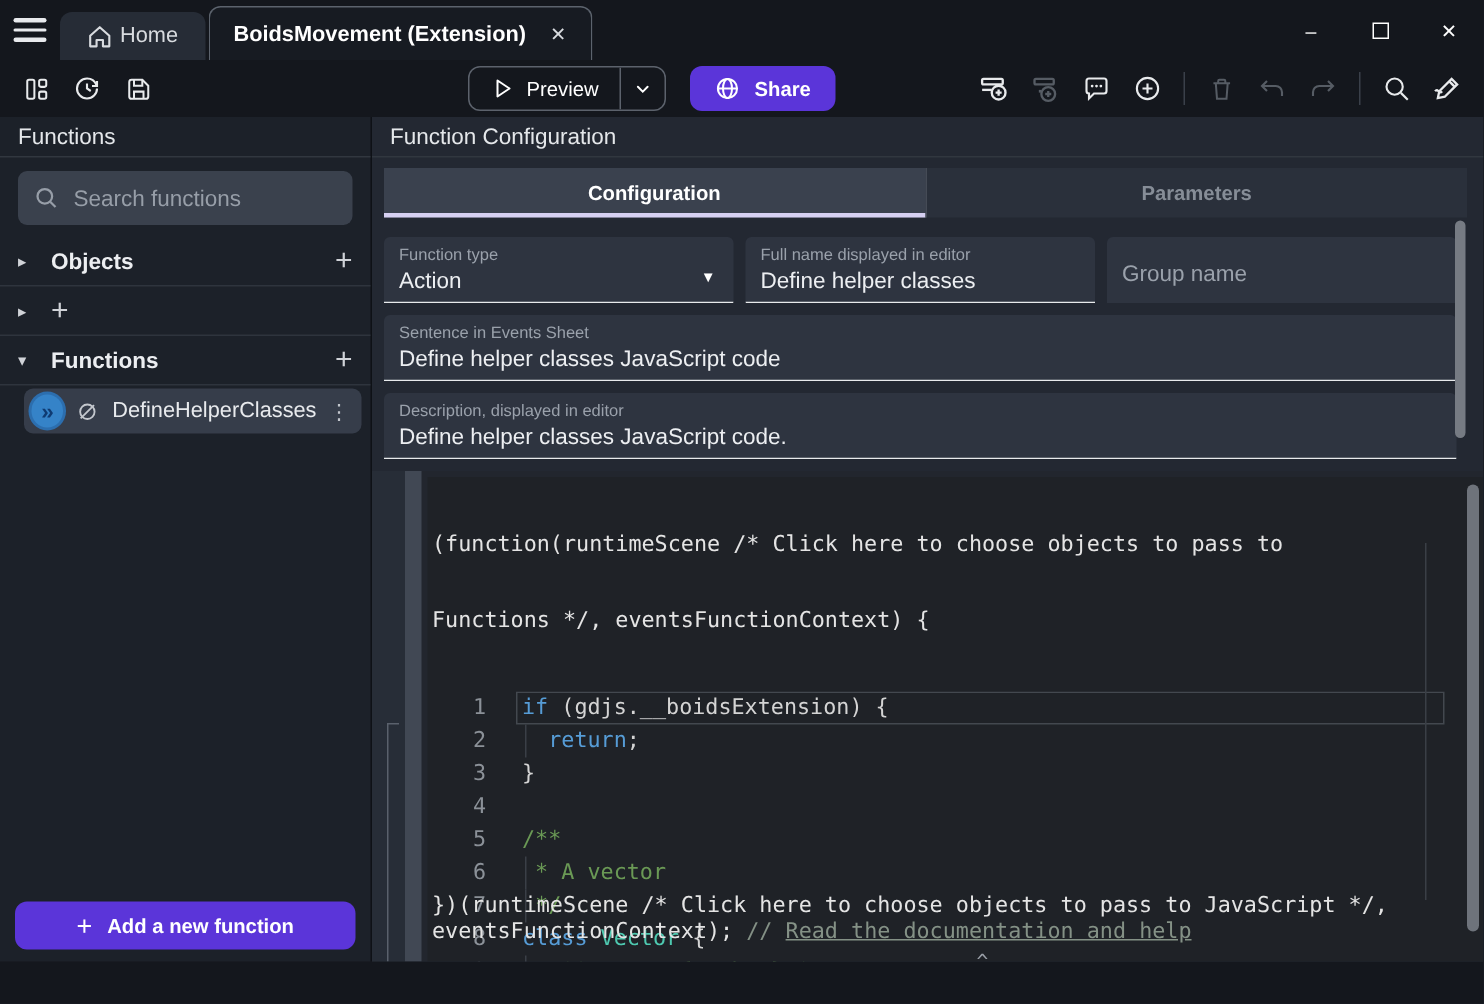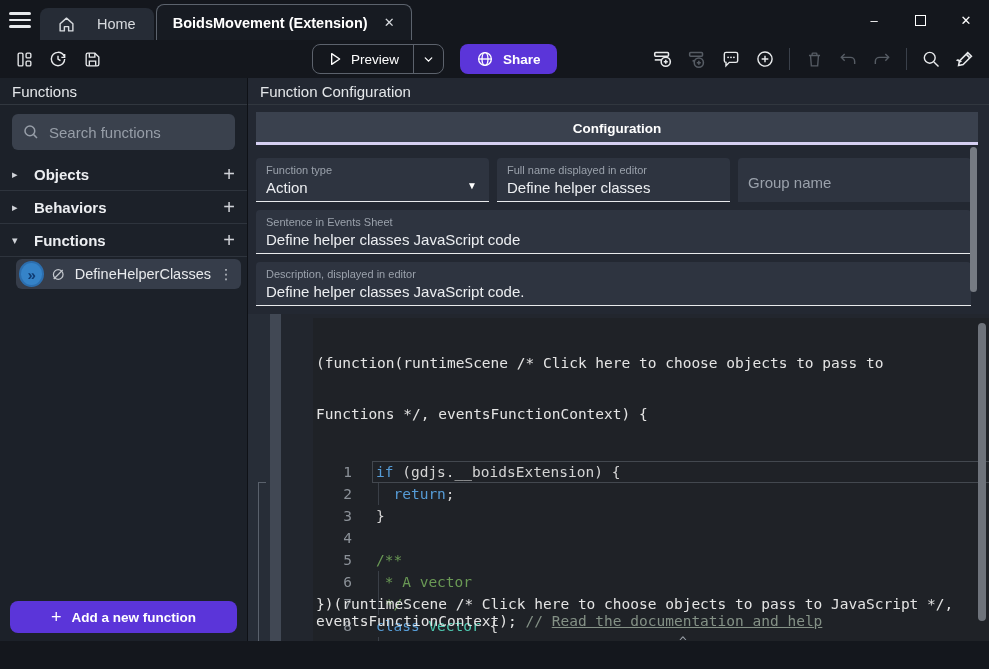--- a/index.html
+++ b/index.html
@@ -5,21 +5,21 @@
   * { margin:0; padding:0; box-sizing:border-box; }
   html,body { width:989px; height:669px; overflow:hidden; background:#14171d;
     font-family:"Liberation Sans", sans-serif; color:#e8eaed; }
 
   
   .titlebar { height:40px; background:#14171d; display:flex; align-items:flex-end; position:relative; }
   .menu-btn { width:40px; height:40px; display:flex; align-items:center; justify-content:center; cursor:pointer; }
   .menu-glyph { width:22px; }
   .menu-glyph div { height:2.5px; background:#e8eaed; border-radius:2px; margin:4px 0; }
   .tab-home { height:32px; background:#262c36; border-radius:8px 8px 0 0; display:flex; align-items:center;
-    padding:0 18px; gap:22px; color:#d8dbdf; font-size:14.5px; }
+    padding:0 18px; gap:5px; color:#d8dbdf; font-size:14.5px; }
   .tab-active { height:36px; margin-left:2px; border:1px solid #5c636d; border-bottom:none;
     border-radius:8px 8px 0 0; display:flex; align-items:center; padding:0 16px; gap:16px;
     font-size:14.5px; font-weight:bold; color:#fff; background:#171b22; }
   .tab-close { font-weight:normal; font-size:13px; color:#d8dbdf; cursor:pointer; }
   .win-controls { position:absolute; right:0; top:0; height:40px; display:flex; align-items:center; }
   .win-btn { width:46px; height:40px; display:flex; align-items:center; justify-content:center;
     color:#fff; font-size:13px; cursor:pointer; }
   .maxi-box { width:11px; height:11px; border:1.5px solid #fff; }
 
   
@@ -88,21 +88,21 @@
   .group-field input::placeholder { color:#9aa1ab; }
   .form-scrollbar { position:absolute; right:12px; top:2px; width:7px; height:145px; background:#767b83; border-radius:4px; }
 
   
   .events { flex:1; margin-top:8px; background:#22262e; position:relative; overflow:hidden; }
   .ev-leftcol { position:absolute; left:0; top:0; bottom:0; width:22px; background:#272d37; }
   .ev-dragbar { position:absolute; left:22px; top:0; bottom:0; width:11px; background:#414854; }
   .ev-bracket { position:absolute; left:10px; top:168px; bottom:0; width:8px;
     border-top:1px solid #5a616c; border-left:1px solid #5a616c; }
   .codeblock { position:absolute; left:37px; right:0; top:4px; bottom:0; background:#1f2227;
-    font-family:"DejaVu Sans Mono", monospace; font-size:14.5px; color:#d4d4d4;margin-left:28px; }
+    font-family:"DejaVu Sans Mono", monospace; font-size:14.5px; color:#d4d4d4; }
   .js-header { padding:3px 0 0 3px; line-height:17px; white-space:pre; color:#e4e4e4; }
   .code-lines { margin-top:4px; height:240px; overflow:hidden; position:relative; }
   .code-line { display:flex; height:22px; line-height:22px; position:relative; }
   .ln { width:49px; padding-right:10px; text-align:right; color:#8b9198; flex:0 0 auto; }
   .lc { padding-left:14px; white-space:pre; position:relative; }
   .code-line.current::after { content:""; position:absolute; left:59px; width:617px; top:0; bottom:0;
     border:1px solid #43484f; pointer-events:none; }
   .guide { position:absolute; left:16px; top:0; bottom:0; width:1px; background:#3a3f47; }
   .tok-kw { color:var(--kw,#569cd6); }
   .tok-cls { color:var(--cls,#4ec9b0); }
@@ -271,21 +271,20 @@
       </div>
     </div>
 
     <div class="tree-row">
       <span class="tree-caret">▸</span>
       <span class="tree-label">Objects</span>
       <span class="tree-plus">+</span>
     </div>
     <div class="tree-row">
       <span class="tree-caret">▸</span>
-      <span class="tree-label">Behaviors</span>
       <span class="tree-plus">+</span>
     </div>
     <div class="tree-row">
       <span class="tree-caret">▾</span>
       <span class="tree-label">Functions</span>
       <span class="tree-plus">+</span>
     </div>
 
     <div class="fn-item">
       <span class="fn-gear">»</span>
@@ -304,20 +303,21 @@
       <span>Add a new function</span>
     </div>
   </div>
 
   <div class="content">
     <div class="panel-header">Function Configuration</div>
 
     <div class="tabs-wrap">
       <div class="tabs">
         <div class="tab active">Configuration</div>
+        <div class="tab">Parameters</div>
       </div>
     </div>
 
     <div class="form">
       <div class="field-row">
         <div class="field underlined grow">
           <div class="f-label">Function type</div>
           <div class="f-value">Action</div>
           <span class="select-arrow">▼</span>
         </div>

